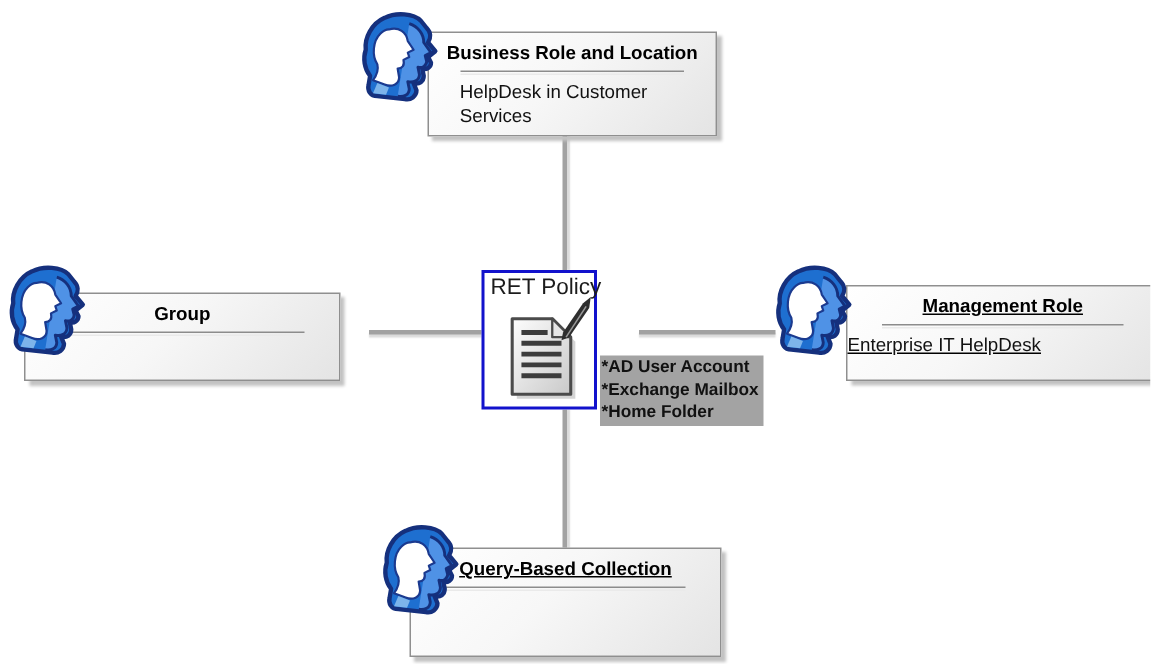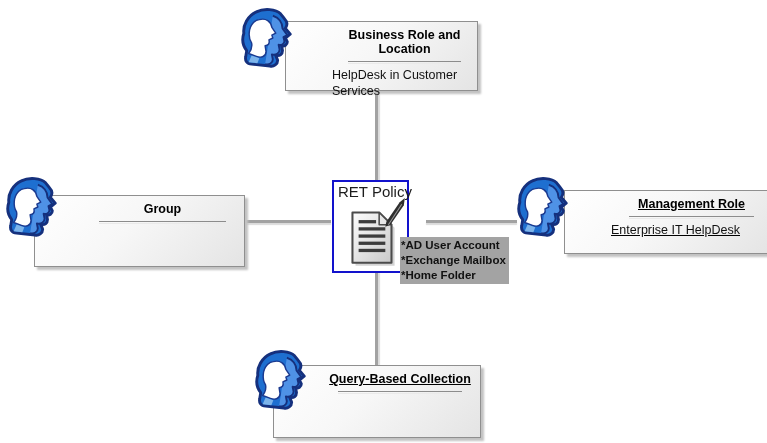--- a/index.html
+++ b/index.html
@@ -15,41 +15,40 @@
   #conn-bottom{left:375px;top:273px;height:92px;}
   #conn-left{left:246px;top:220px;width:85px;}
   #conn-right{left:426px;top:220px;width:91px;}
   
   .node{
     position:absolute;
     background:linear-gradient(135deg,#ffffff 0%,#f7f7f7 45%,#e4e4e4 100%);
     border:1px solid #8f8f8f;
     box-shadow:3px 3px 2px #c2c2c2;
     box-sizing:border-box;
-    padding-left:46px;
   }
   #node-top{left:285px;top:21px;width:193px;height:70px;}
-  #node-left{left:34px;top:195px;width:211px;height:72px;}
+  #node-left{left:16px;top:195px;width:211px;height:59px;}
   #node-right{left:564px;top:190px;width:209px;height:64px;text-decoration:underline;}
   #node-bottom{left:273px;top:365px;width:208px;height:73px;text-decoration:underline;}
   .node-title{margin-top:6px;text-align:center;font-weight:bold;font-size:12.5px;color:#000;}
   .node-divider{height:1px;width:78%;margin:5px auto 3px;
     border-top:1px solid #8c8c8c;border-bottom:1px solid #eaeaea;}
   .node-subtitle{text-align:left;font-size:12.5px;line-height:16px;color:#111;margin:2px auto 0;}
   #node-top .node-subtitle{max-width:150px;}
   #node-bottom .node-subtitle{max-width:160px;}
   
   .people-icon{position:absolute;width:58px;height:62px;z-index:5;}
   #icon-top{left:239px;top:7px;}
   #icon-left{left:4px;top:176px;}
   #icon-right{left:515px;top:176px;}
   #icon-bottom{left:253px;top:349px;}
   
   .center-box{
-    position:absolute;left:332px;top:180px;width:77px;height:93px;
+    position:absolute;left:321px;top:180px;width:77px;height:93px;
     background:#ffffff;border:2px solid #1212cc;box-sizing:border-box;z-index:2;
   }
   .center-title{font-size:15px;color:#1c1c1c;padding:1px 0 0 4px;white-space:nowrap;}
   .doc-icon{position:absolute;left:6px;top:13px;width:66px;height:76px;}
   .provisions{
     position:absolute;left:400px;top:237px;z-index:6;background:#a3a3a3;
     font-weight:bold;font-size:11.5px;line-height:15px;color:#111;
     padding:1px 3px 1px 1px;white-space:nowrap;
   }
   .defs-holder{position:absolute;width:0;height:0;overflow:hidden;}

